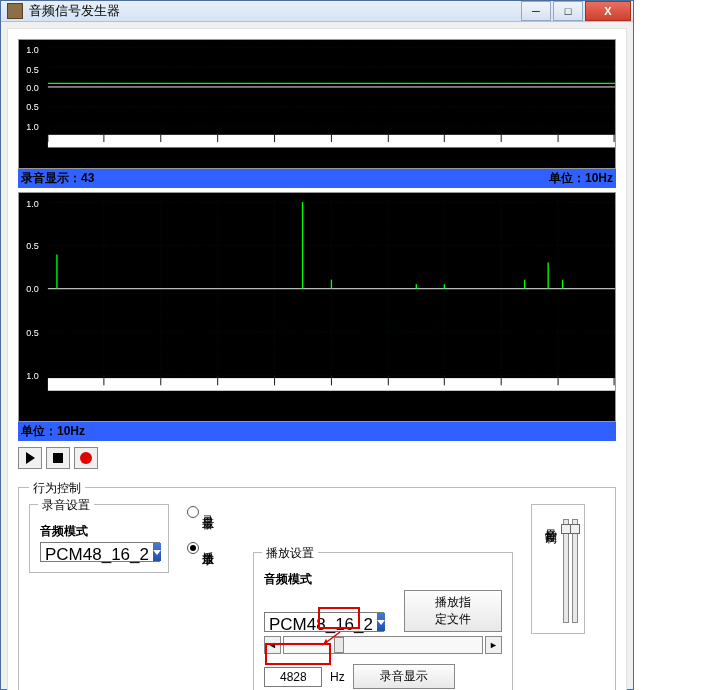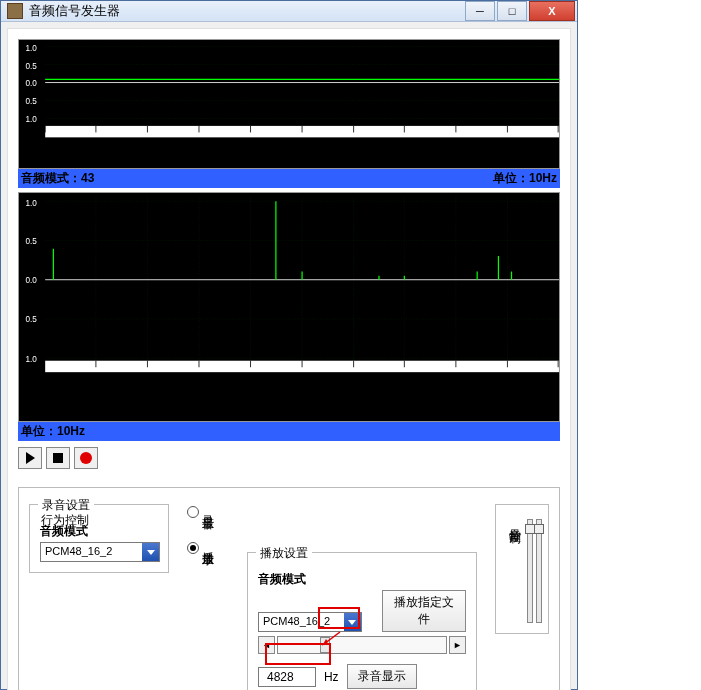--- a/index.html
+++ b/index.html
@@ -1,18 +1,18 @@
 <!DOCTYPE html>
 <html><head>
 <meta charset="utf-8">
 <style>
 * { box-sizing: border-box; margin: 0; padding: 0; }
 body { font-family: "Microsoft YaHei", SimSun, sans-serif; font-size: 12px; background: #fff; width: 701px; height: 690px; overflow: hidden; }
 
-.window { width: 578px; height: 690px; border: 1px solid #4a6d9e; background: #f0f0f0; display: flex; flex-direction: column; }
+.window { width: 634px; height: 690px; border: 1px solid #4a6d9e; background: #f0f0f0; display: flex; flex-direction: column; }
 
 .titlebar { height: 30px; background: linear-gradient(#e8f0fa, #d4e3f5); display: flex; align-items: center; padding: 0 2px 0 6px; border-bottom: 1px solid #b0c0d8; }
 .titlebar .app-icon { width: 16px; height: 16px; background: #8b6f47; border: 1px solid #5a4020; margin-right: 6px; }
 .titlebar .title { flex: 1; color: #000; font-size: 13px; }
 .titlebar .wbuttons { display: flex; gap: 2px; }
 .titlebar .wbtn { width: 30px; height: 20px; border: 1px solid #8fa8c8; background: linear-gradient(#f0f4fa, #d8e2f0); display: flex; align-items: center; justify-content: center; font-size: 11px; cursor: pointer; }
 .titlebar .wbtn.close { width: 46px; background: linear-gradient(#e87060, #d04030); color: #fff; border-color: #a03020; font-weight: bold; }
 
 .client { flex: 1; background: #fff; margin: 6px; border: 1px solid #e0e0e0; padding: 10px; position: relative; }
 
@@ -26,53 +26,53 @@
 .blue-strip { background: #3060ff; color: #000; font-weight: bold; font-size: 12px; padding: 1px 3px; display: flex; }
 .blue-strip .left { flex: 1; }
 
 .transport { margin-top: 6px; display: flex; gap: 4px; }
 .tbtn { width: 24px; height: 22px; border: 1px solid #888; background: #f0f0f0; display: flex; align-items: center; justify-content: center; cursor: pointer; }
 .tbtn .play-g { width: 0; height: 0; border-left: 9px solid #000; border-top: 6px solid transparent; border-bottom: 6px solid transparent; }
 .tbtn .stop-g { width: 10px; height: 10px; background: #000; }
 .tbtn .rec-g { width: 12px; height: 12px; background: #e00000; border-radius: 50%; }
 
 .behavior-box { margin-top: 18px; border: 1px solid #bbb; padding: 16px 10px 10px; position: relative; }
-.behavior-box > .legend { position: absolute; top: -8px; left: 18px; background: #fff; padding: 0 4px; margin-top: 32px; }
+.behavior-box > .legend { position: absolute; top: -8px; left: 10px; background: #fff; padding: 0 4px; }
 
 .inner-row { display: flex; gap: 18px; align-items: flex-start; }
 
 .group { border: 1px solid #bbb; padding: 14px 10px 10px; position: relative; }
 .group > .legend { position: absolute; top: -8px; left: 8px; background: #fff; padding: 0 4px; }
 
 .record-group { width: 140px; }
 .play-group { width: 260px; margin-top: 48px; }
 .vol-group { width: 54px; height: 130px; }
 
 .label { margin: 4px 0 2px; font-weight: bold; }
 
 .combo { display: flex; width: 120px; height: 20px; border: 1px solid #7a7a7a; background: #fff; }
-.combo .cval { flex: 1; padding: 2px 4px; font-size: 11px; }
+.combo .cval { flex: 1; padding: 2px 4px; font-size: 17px; }
 .combo .cbtn { width: 17px; background: linear-gradient(#4a78d0, #2050b0); display: flex; align-items: center; justify-content: center; }
 .combo .cbtn::after { content: ""; border-left: 4px solid transparent; border-right: 4px solid transparent; border-top: 5px solid #fff; }
 
 .radio-col { display: flex; flex-direction: column; gap: 24px; margin-top: 2px; width: 48px; }
 .radio-item { display: flex; align-items: flex-start; gap: 3px; }
 .radio-circle { width: 12px; height: 12px; border: 1px solid #555; border-radius: 50%; background: #fff; display: flex; align-items: center; justify-content: center; }
 .radio-circle.checked::after { content: ""; width: 6px; height: 6px; background: #000; border-radius: 50%; }
 .radio-label { writing-mode: vertical-rl; text-orientation: upright; font-size: 12px; line-height: 1; letter-spacing: 1px; }
 
-.btn { border: 1px solid #888; background: linear-gradient(#fdfdfd, #e8e8e8); padding: 3px 10px; cursor: pointer; font-size: 12px; }
+.btn { border: 1px solid #888; background: linear-gradient(#fdfdfd, #e8e8e8); padding: 3px 26px; cursor: pointer; font-size: 12px; }
 
 .slider-row { display: flex; align-items: center; gap: 2px; margin-top: 4px; }
 .slider-track { flex: 1; height: 18px; border: 1px solid #888; background: #f8f8f8; position: relative; }
 .slider-thumb { position: absolute; top: 0; bottom: 0; width: 10px; background: #e8e8e8; border: 1px solid #888; left: 25%; }
 .slider-arrow { width: 17px; height: 18px; border: 1px solid #888; background: #f0f0f0; display: flex; align-items: center; justify-content: center; font-size: 9px; }
 
 .freq-input-row { display: flex; align-items: center; gap: 8px; margin-top: 10px; }
-.text-input { width: 58px; height: 20px; border: 1px solid #7a7a7a; padding: 2px 8px; font-size: 12px; }
+.text-input { width: 58px; height: 20px; border: 1px solid #7a7a7a; padding: 2px 15px; font-size: 12px; }
 
 .vol-group .sliders { display: flex; gap: 3px; height: 100%; justify-content: center; }
 .vslider { width: 6px; height: 100%; border: 1px solid #888; background: #e8e8e8; position: relative; }
 .vslider .thumb { position: absolute; left: -3px; right: -3px; height: 10px; background: #f0f0f0; border: 1px solid #666; top: 4px; }
 
 .red-box { position: absolute; border: 2px solid #e00000; pointer-events: none; }
 .red-box.b1 { left: 310px; top: 578px; width: 42px; height: 22px; }
 .red-box.b2 { left: 257px; top: 614px; width: 66px; height: 22px; }
 .red-arrow { position: absolute; left: 312px; top: 601px; width: 22px; height: 18px; pointer-events: none; }
 
@@ -143,21 +143,21 @@
         <g fill="#fff" font-size="10">
           <text x="8" y="14">1.0</text>
             <text x="8" y="36">0.5</text>
             <text x="8" y="56">0.0</text>
           <text x="8" y="78">0.5</text>
             <text x="8" y="100">1.0</text>
         </g>
       </svg>
     </div>
     <div class="blue-strip">
-      <span class="left"><span>音频模式：</span><span>43</span></span>
+      <span class="left"><span>录音显示：</span><span>43</span></span>
       <span><span>单位：</span><span>10Hz</span></span>
     </div>
 
     <div class="plot-area plot2">
       <svg class="plot-canvas" viewBox="0 0 660 230" preserveAspectRatio="none">
         <rect x="0" y="0" width="660" height="230" fill="#000"></rect>
         <g stroke="#003300" stroke-width="0.5" stroke-dasharray="1,2">
           <line x1="32" y1="10" x2="660" y2="10"></line>
             <line x1="32" y1="58" x2="660" y2="58"></line>
           <line x1="32" y1="106" x2="660" y2="106"></line>

